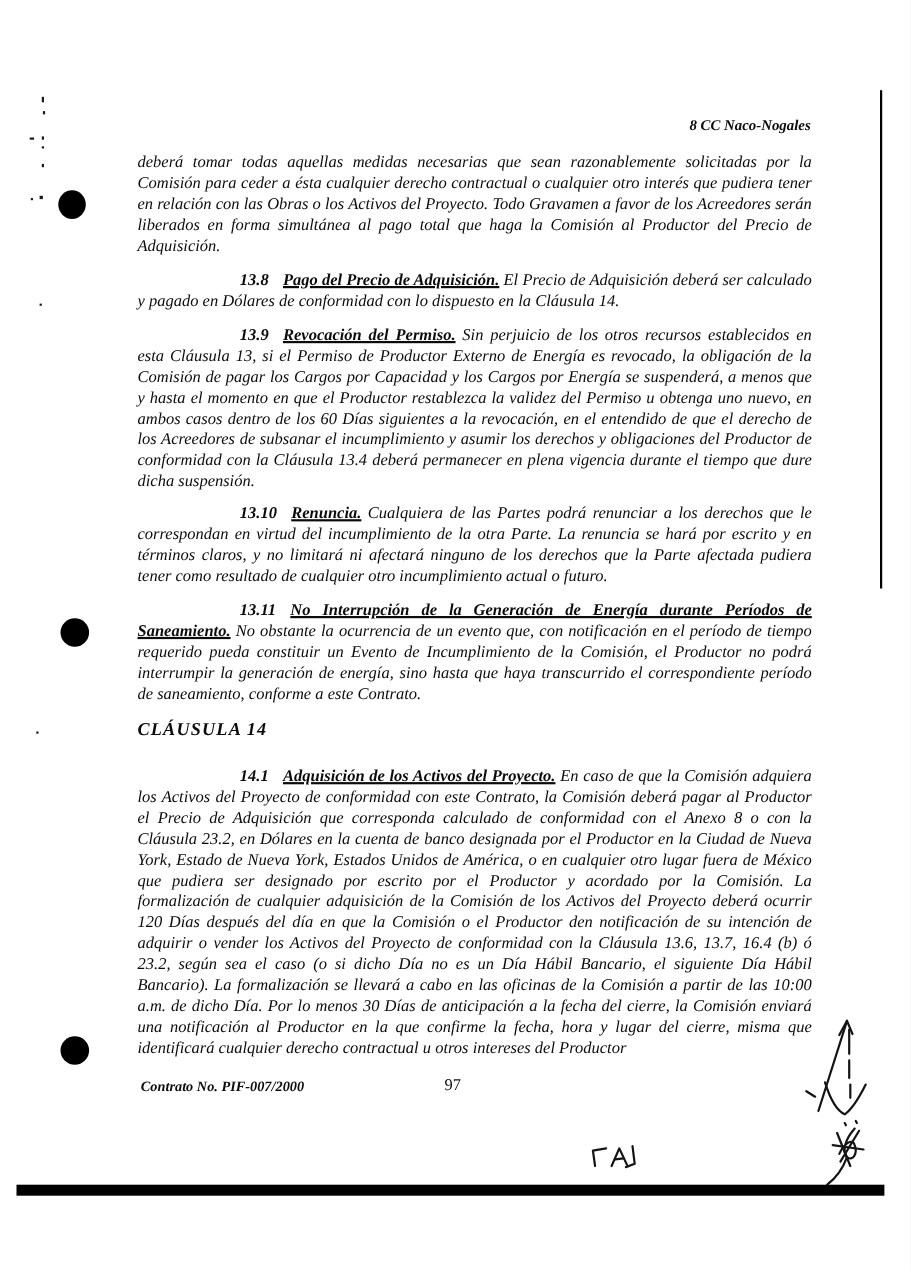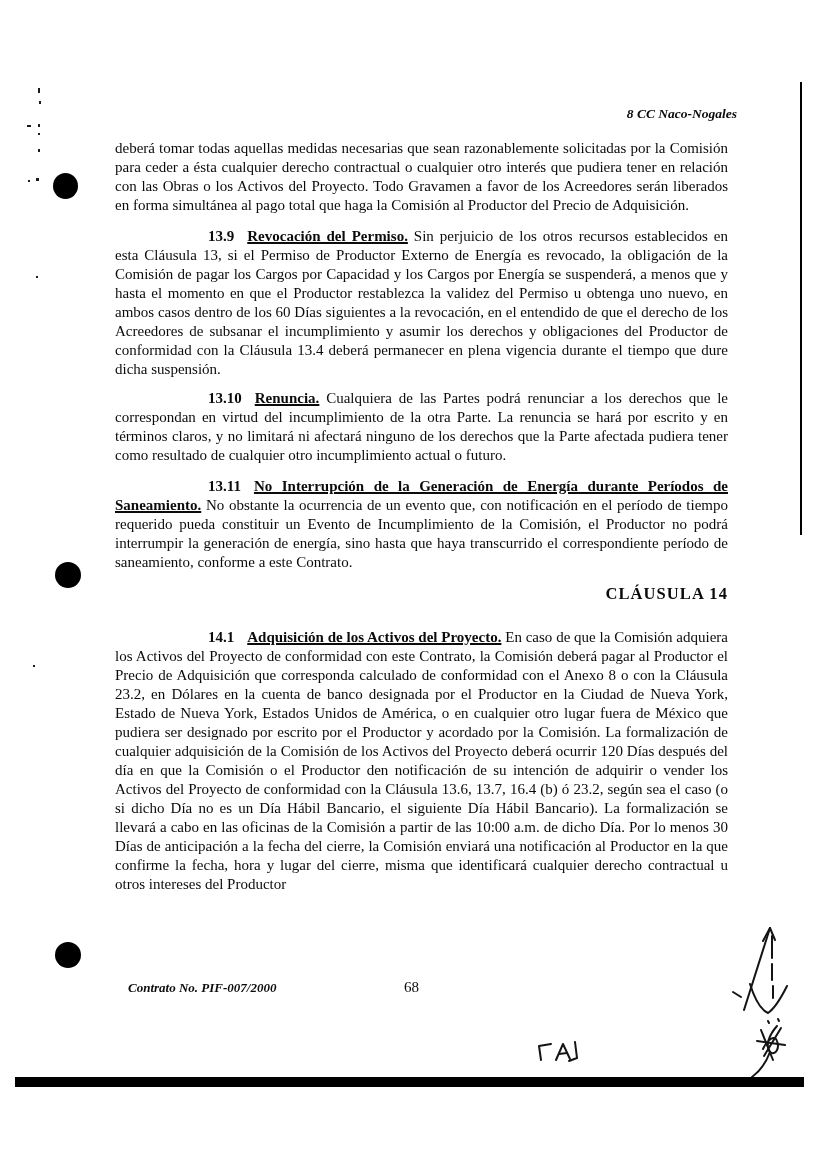--- a/index.html
+++ b/index.html
@@ -8,29 +8,29 @@
     background:#ffffff; overflow:hidden;
     font-family:"Liberation Serif", serif; color:#0b0b0b;
   }
   
   .header-ref {
     position:absolute; top:106px; right:91px;
     font-size:13.5px; font-style:italic; font-weight:bold;
   }
   
   .body {
-    position:absolute; left:115px; top:139px; width:613px;
-    font-size:15px; line-height:19px; text-align:justify;
+    position:absolute; left:125px; top:139px; width:613px;
+    font-size:15px; line-height:19px; text-align:justify;font-style:italic;
   }
   .para { margin:0 0 12px 0; }
   .para.m10 { margin-bottom:10px; }
   .clause { text-indent:93px; }
   .num { margin-right:13px; font-weight:bold; }
   .chead { font-weight:bold; text-decoration:underline; text-decoration-thickness:1.5px; }
-  .section-head { text-align:right; margin:2px 0 24px 0; line-height:20px; }
+  .section-head { text-align:left; margin:2px 0 24px 0; line-height:20px; }
   .sh1 { font-weight:bold; font-size:16.5px; letter-spacing:1.1px; }
   .sh2 { font-weight:bold; font-size:16.5px; letter-spacing:1.1px;
          text-decoration:underline; text-decoration-thickness:1.6px; }
   
   .footer-left { position:absolute; left:128px; top:980px; font-size:13px; font-style:italic; font-weight:bold; }
   .footer-page { position:absolute; left:404px; top:979px; font-size:15px; }
   
   .punch { position:absolute; background:#000; border-radius:50%; }
   .p1 { left:53px; top:173px; width:25px; height:26px; }
   .p2 { left:55px; top:562px; width:26px; height:26px; }
@@ -61,37 +61,38 @@
   <div class="speck" style="left:28px;top:180px;width:2px;height:2px;"></div>
   <div class="speck" style="left:36px;top:276px;width:2px;height:2px;"></div>
   <div class="speck" style="left:33px;top:665px;width:2px;height:2px;"></div>
 
   <div class="right-line"></div>
 
   <div class="body">
 
     <p class="para"><span>deberá tomar todas aquellas medidas necesarias que sean razonablemente solicitadas por la Comisión para ceder a ésta cualquier derecho contractual o cualquier otro interés que pudiera tener en relación con las Obras o los Activos del Proyecto.  Todo Gravamen a favor de los Acreedores serán liberados en forma simultánea al pago total que haga la Comisión al Productor del Precio de Adquisición.</span></p>
 
+    <p class="para clause"><span class="num">13.8</span><span class="chead">Pago del Precio de Adquisición.</span> <span>El Precio de Adquisición deberá ser calculado y pagado en Dólares de conformidad con lo dispuesto en la Cláusula 14.</span></p>
 
     <p class="para clause m10"><span class="num">13.9</span><span class="chead">Revocación del Permiso.</span> <span>Sin perjuicio de los otros recursos establecidos en esta Cláusula 13, si el Permiso de Productor Externo de Energía es revocado, la obligación de la Comisión de pagar los Cargos por Capacidad y los Cargos por Energía se suspenderá, a menos que y hasta el momento en que el Productor restablezca la validez del Permiso u obtenga uno nuevo, en ambos casos dentro de los 60 Días siguientes a la revocación, en el entendido de que el derecho de los Acreedores de subsanar el incumplimiento y asumir los derechos y obligaciones del Productor de conformidad con la Cláusula 13.4 deberá permanecer en plena vigencia durante el tiempo que dure dicha suspensión.</span></p>
 
     <p class="para clause"><span class="num">13.10</span><span class="chead">Renuncia.</span> <span>Cualquiera de las Partes podrá renunciar a los derechos que le correspondan en virtud del incumplimiento de la otra Parte.  La renuncia se hará por escrito y en términos claros, y no limitará ni afectará ninguno de los derechos que la Parte afectada pudiera tener como resultado de cualquier otro incumplimiento actual o futuro.</span></p>
 
     <p class="para clause"><span class="num">13.11</span><span class="chead">No Interrupción de la Generación de Energía durante Períodos de Saneamiento.</span> <span>No obstante la ocurrencia de un evento que, con notificación en el período de tiempo requerido pueda constituir un Evento de Incumplimiento de la Comisión, el Productor no podrá interrumpir la generación de energía, sino hasta que haya transcurrido el correspondiente período de saneamiento, conforme a este Contrato.</span></p>
 
     <div class="section-head">
       <div class="sh1">CLÁUSULA 14</div>
     </div>
 
     <p class="para clause"><span class="num">14.1</span><span class="chead">Adquisición de los Activos del Proyecto.</span> <span>En caso de que la Comisión adquiera los Activos del Proyecto de conformidad con este Contrato, la Comisión deberá pagar al Productor el Precio de Adquisición que corresponda calculado de conformidad con el Anexo 8 o con la Cláusula 23.2, en Dólares en la cuenta de banco designada por el Productor en la Ciudad de Nueva York, Estado de Nueva York, Estados Unidos de América, o en cualquier otro lugar fuera de México que pudiera ser designado por escrito por el Productor y acordado por la Comisión.  La formalización de cualquier adquisición de la Comisión de los Activos del Proyecto deberá ocurrir 120 Días después del día en que la Comisión o el Productor den notificación de su intención de adquirir o vender los Activos del Proyecto de conformidad con la Cláusula 13.6, 13.7, 16.4 (b) ó 23.2, según sea el caso (o si dicho Día no es un Día Hábil Bancario, el siguiente Día Hábil Bancario).  La formalización se llevará a cabo en las oficinas de la Comisión a partir de las 10:00 a.m. de dicho Día.  Por lo menos 30 Días de anticipación a la fecha del cierre, la Comisión enviará una notificación al Productor en la que confirme la fecha, hora y lugar del cierre, misma que identificará cualquier derecho contractual u otros intereses del Productor</span></p>
 
   </div>
 
   <div class="footer-left">Contrato No. PIF-007/2000</div>
-  <div class="footer-page">68</div>
+  <div class="footer-page">97</div>
 
   <svg class="ink-svg" width="828" height="1169" viewBox="0 0 828 1169" fill="none" stroke="#141414" stroke-width="2" stroke-linecap="round">
 
     <path d="M744,1010 L770,928"></path>
     <path d="M770,928 L763,941"></path>
     <path d="M770,928 L775,940"></path>
 
     <path d="M772,936 L772,958"></path>
     <path d="M772,964 L772,980"></path>
     <path d="M773,986 L773,998"></path>

